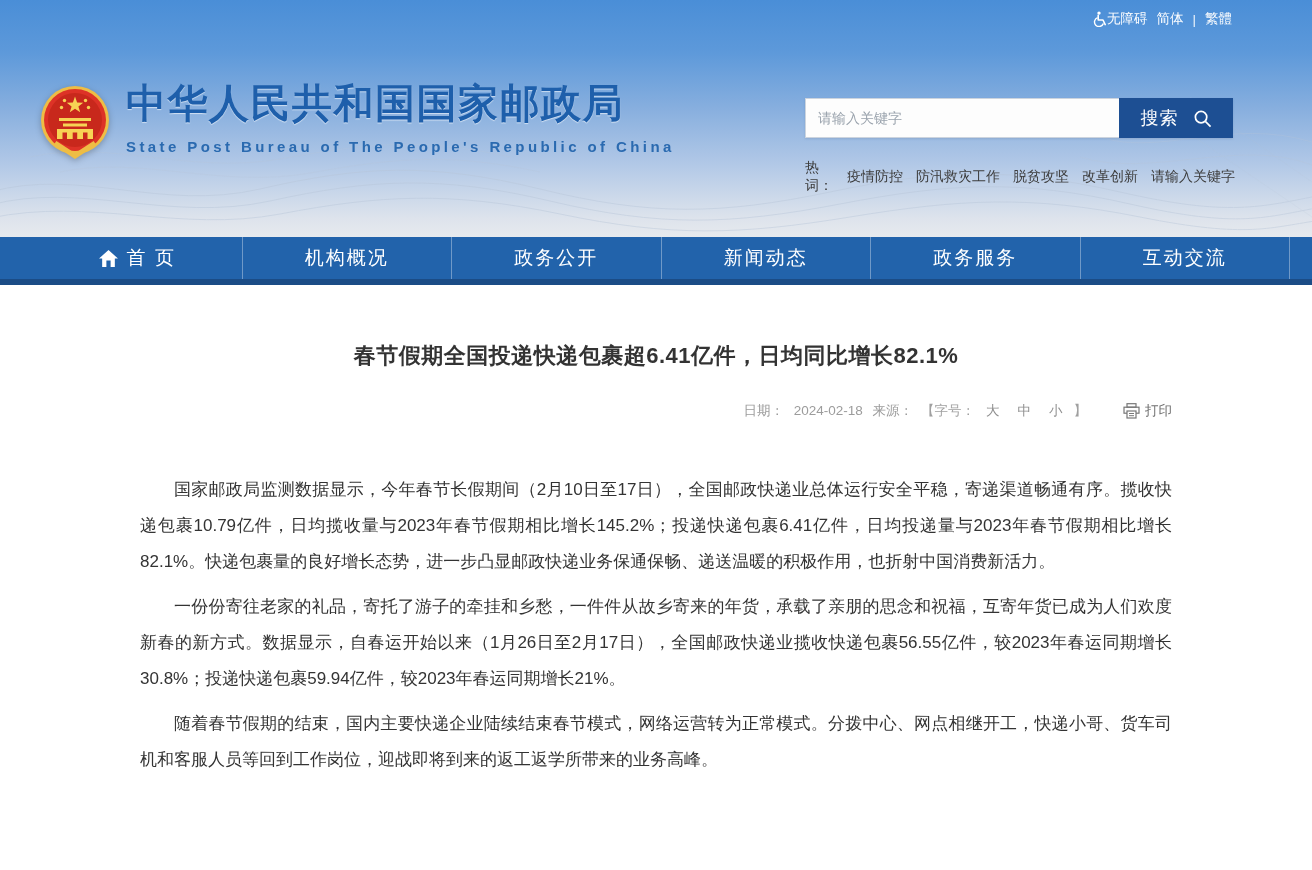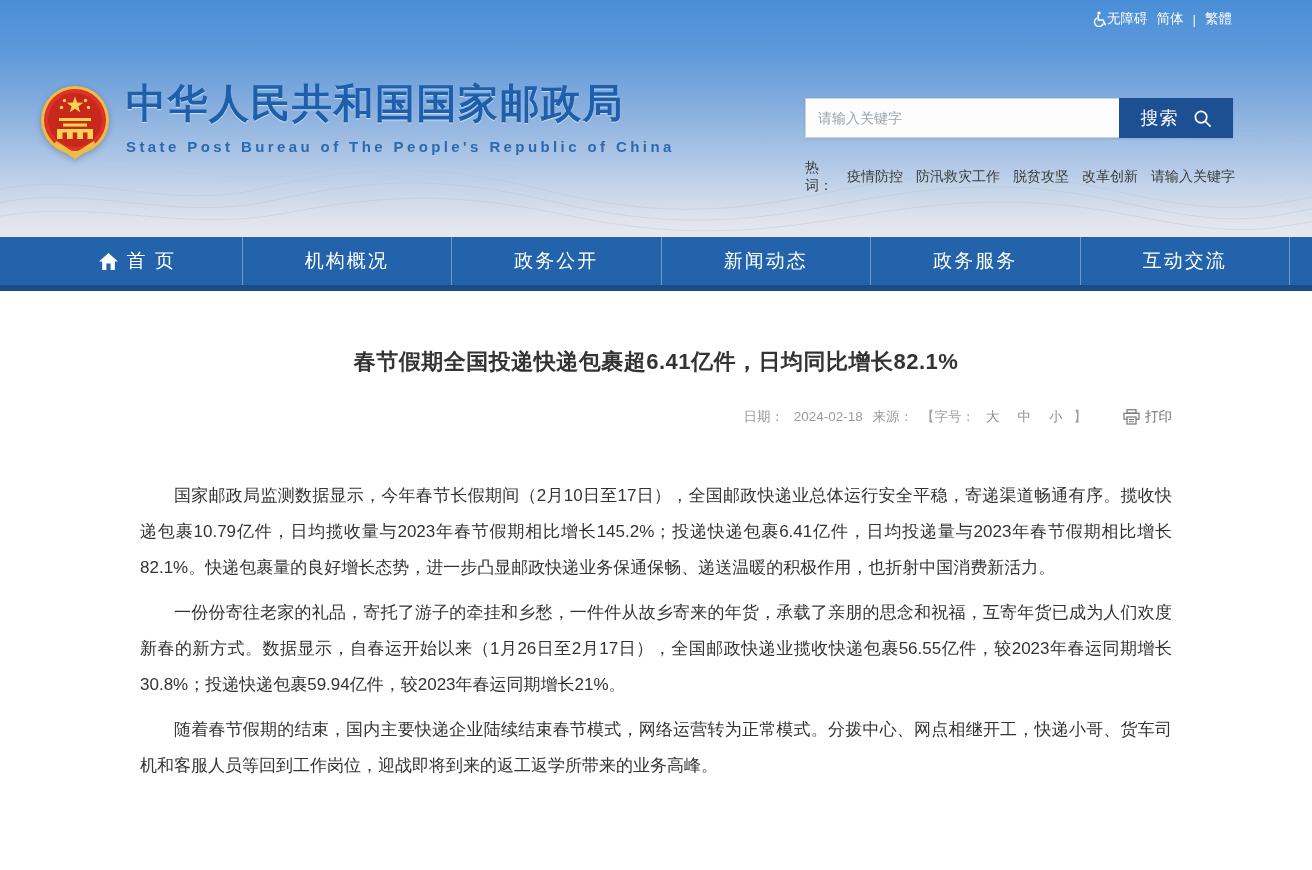--- a/index.html
+++ b/index.html
@@ -45,21 +45,21 @@
   .search-btn {
     width:114px; background:#1d4f93; color:#fff; font-size:18px; border:none;
     display:flex; align-items:center; justify-content:center; gap:14px; cursor:pointer;
     letter-spacing:1px;
   }
   .hotwords { margin-top:21px; display:flex; align-items:center; font-size:14px; color:#3c3c3c; }
   .hotwords .hw-label { margin-right:14px; }
   .hotwords .hw-item { margin-right:13px; cursor:pointer; white-space:nowrap; }
   
   .nav {
-    height:54px; background:#2263ab; display:flex;
+    height:48px; background:#2263ab; display:flex;
     padding:0 22px 0 33px; border-bottom:6px solid #1b4c86;
   }
   .nav-item {
     flex:1; display:flex; align-items:center; justify-content:center; gap:9px;
     color:#ffffff; font-size:19px; letter-spacing:2px; cursor:pointer;
     border-right:1px solid rgba(255,255,255,.35);
   }
   
   .main { background:#ffffff; padding-top:56px; }
   .article { width:1032px; margin:0 auto; }

